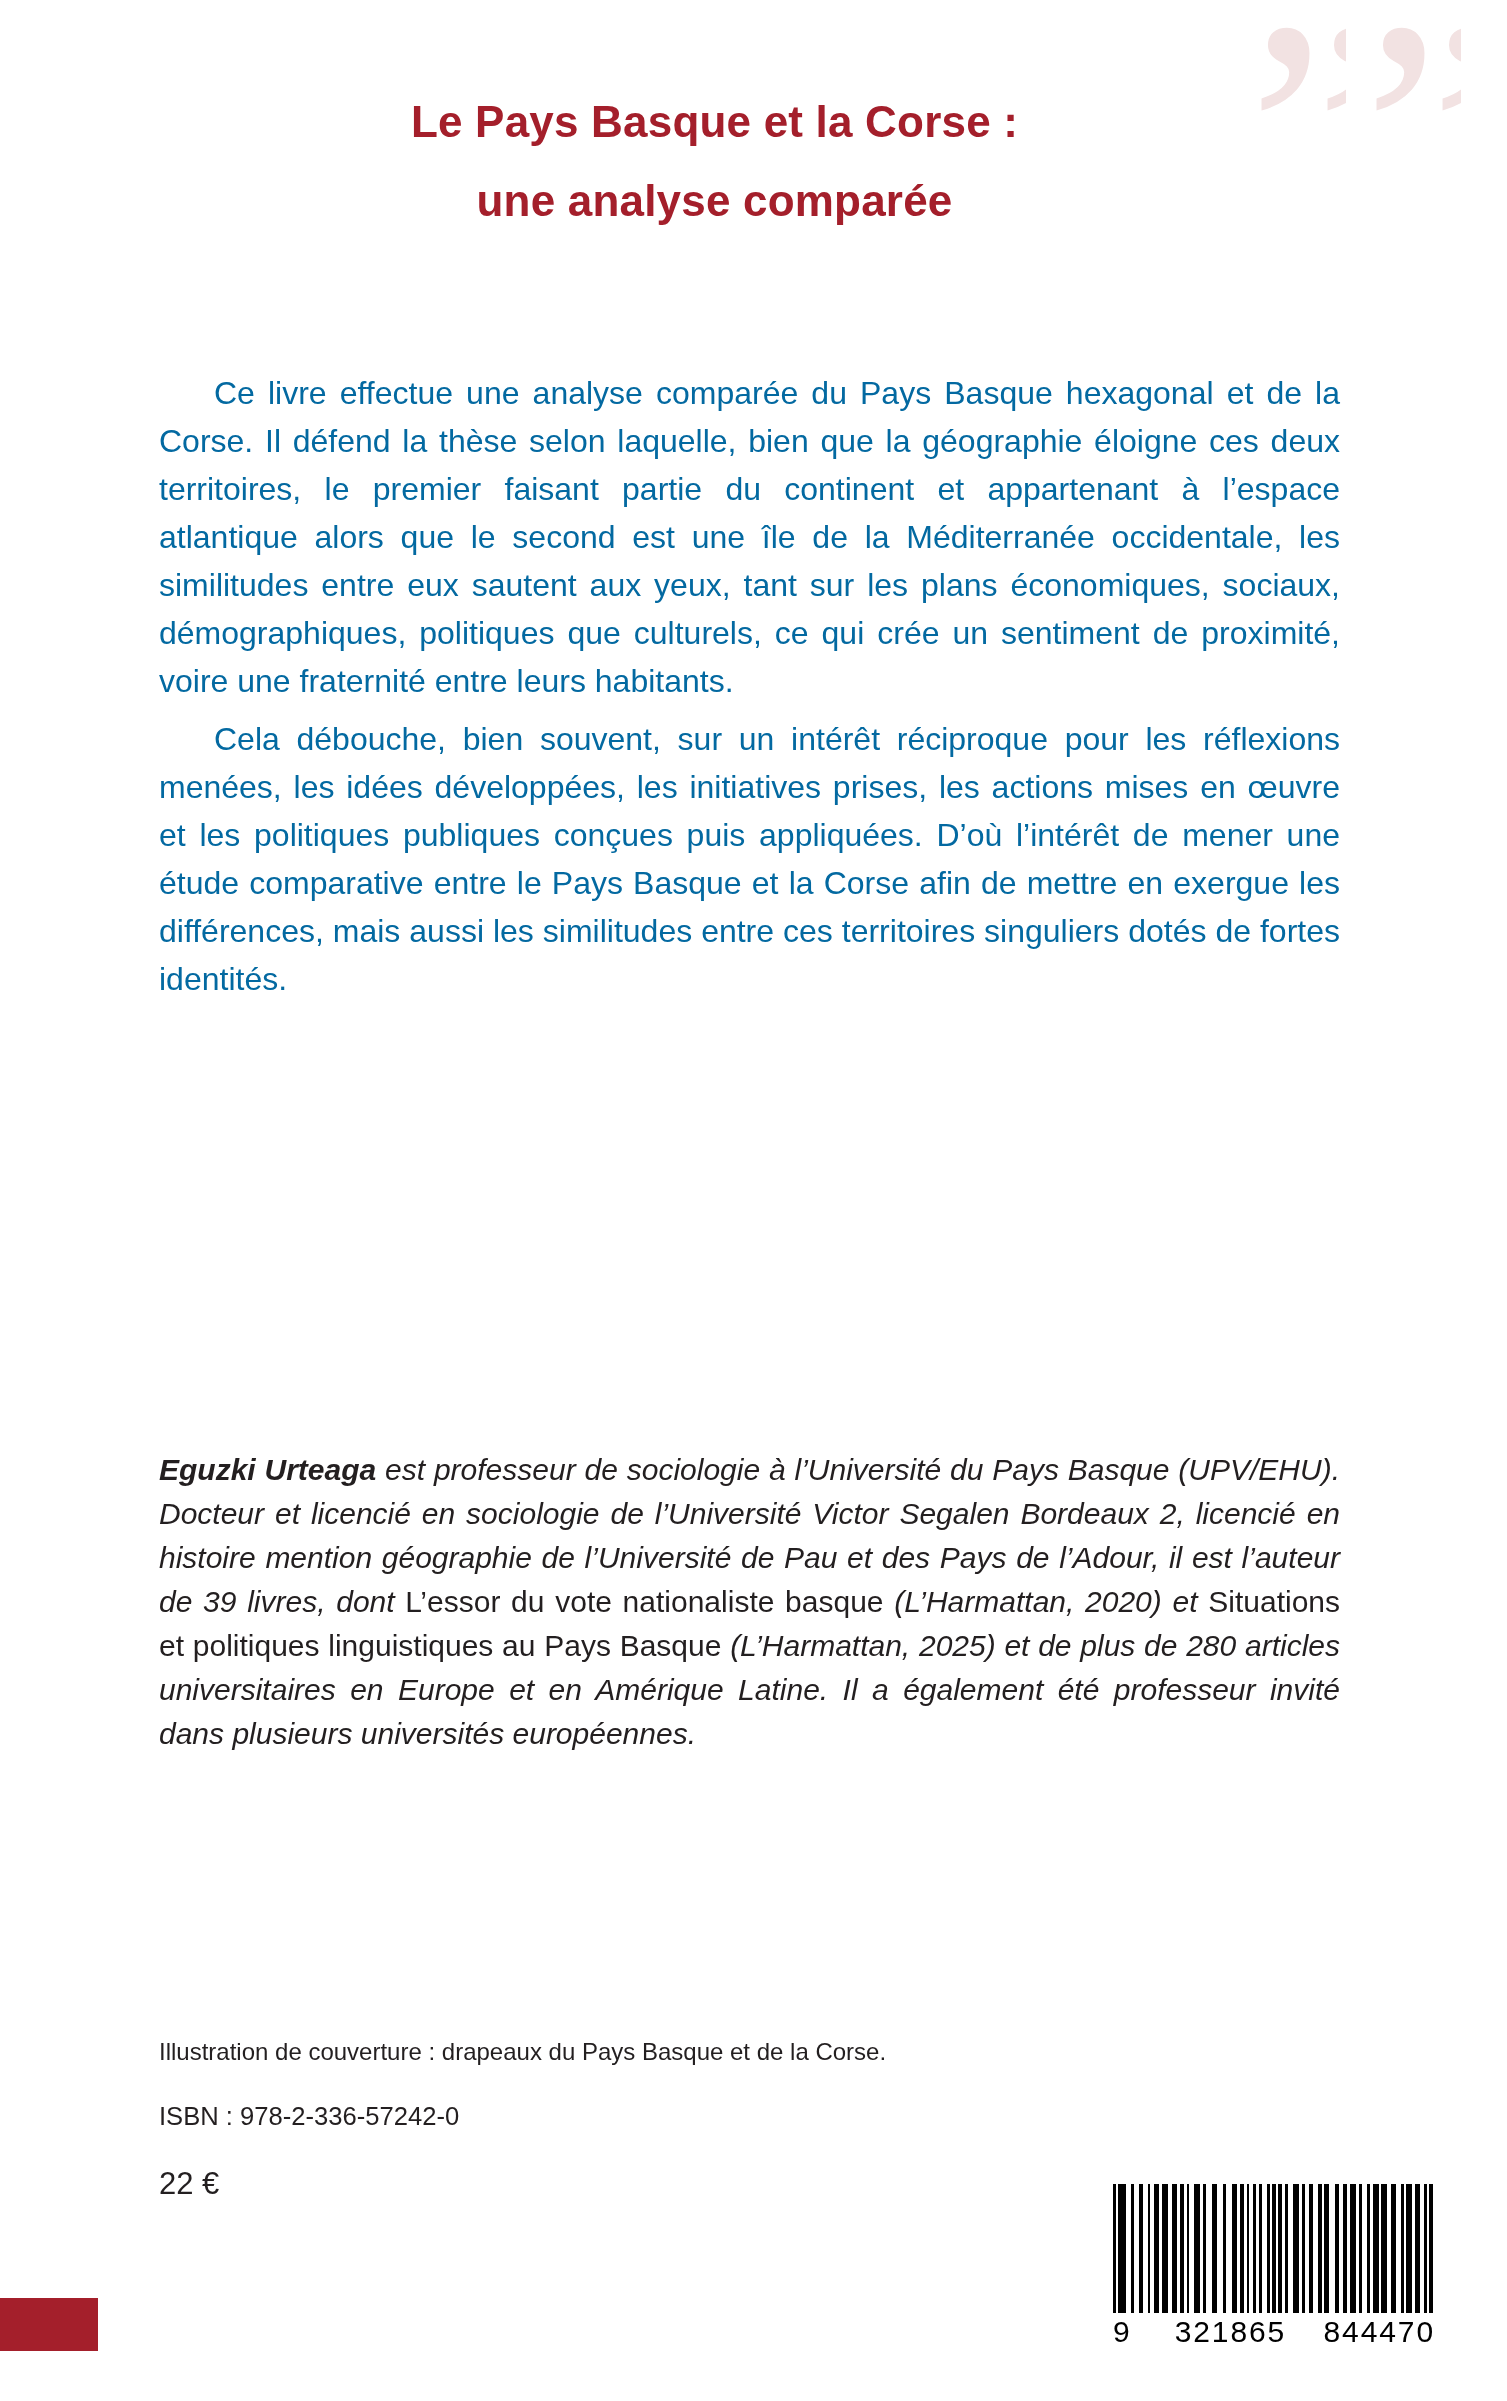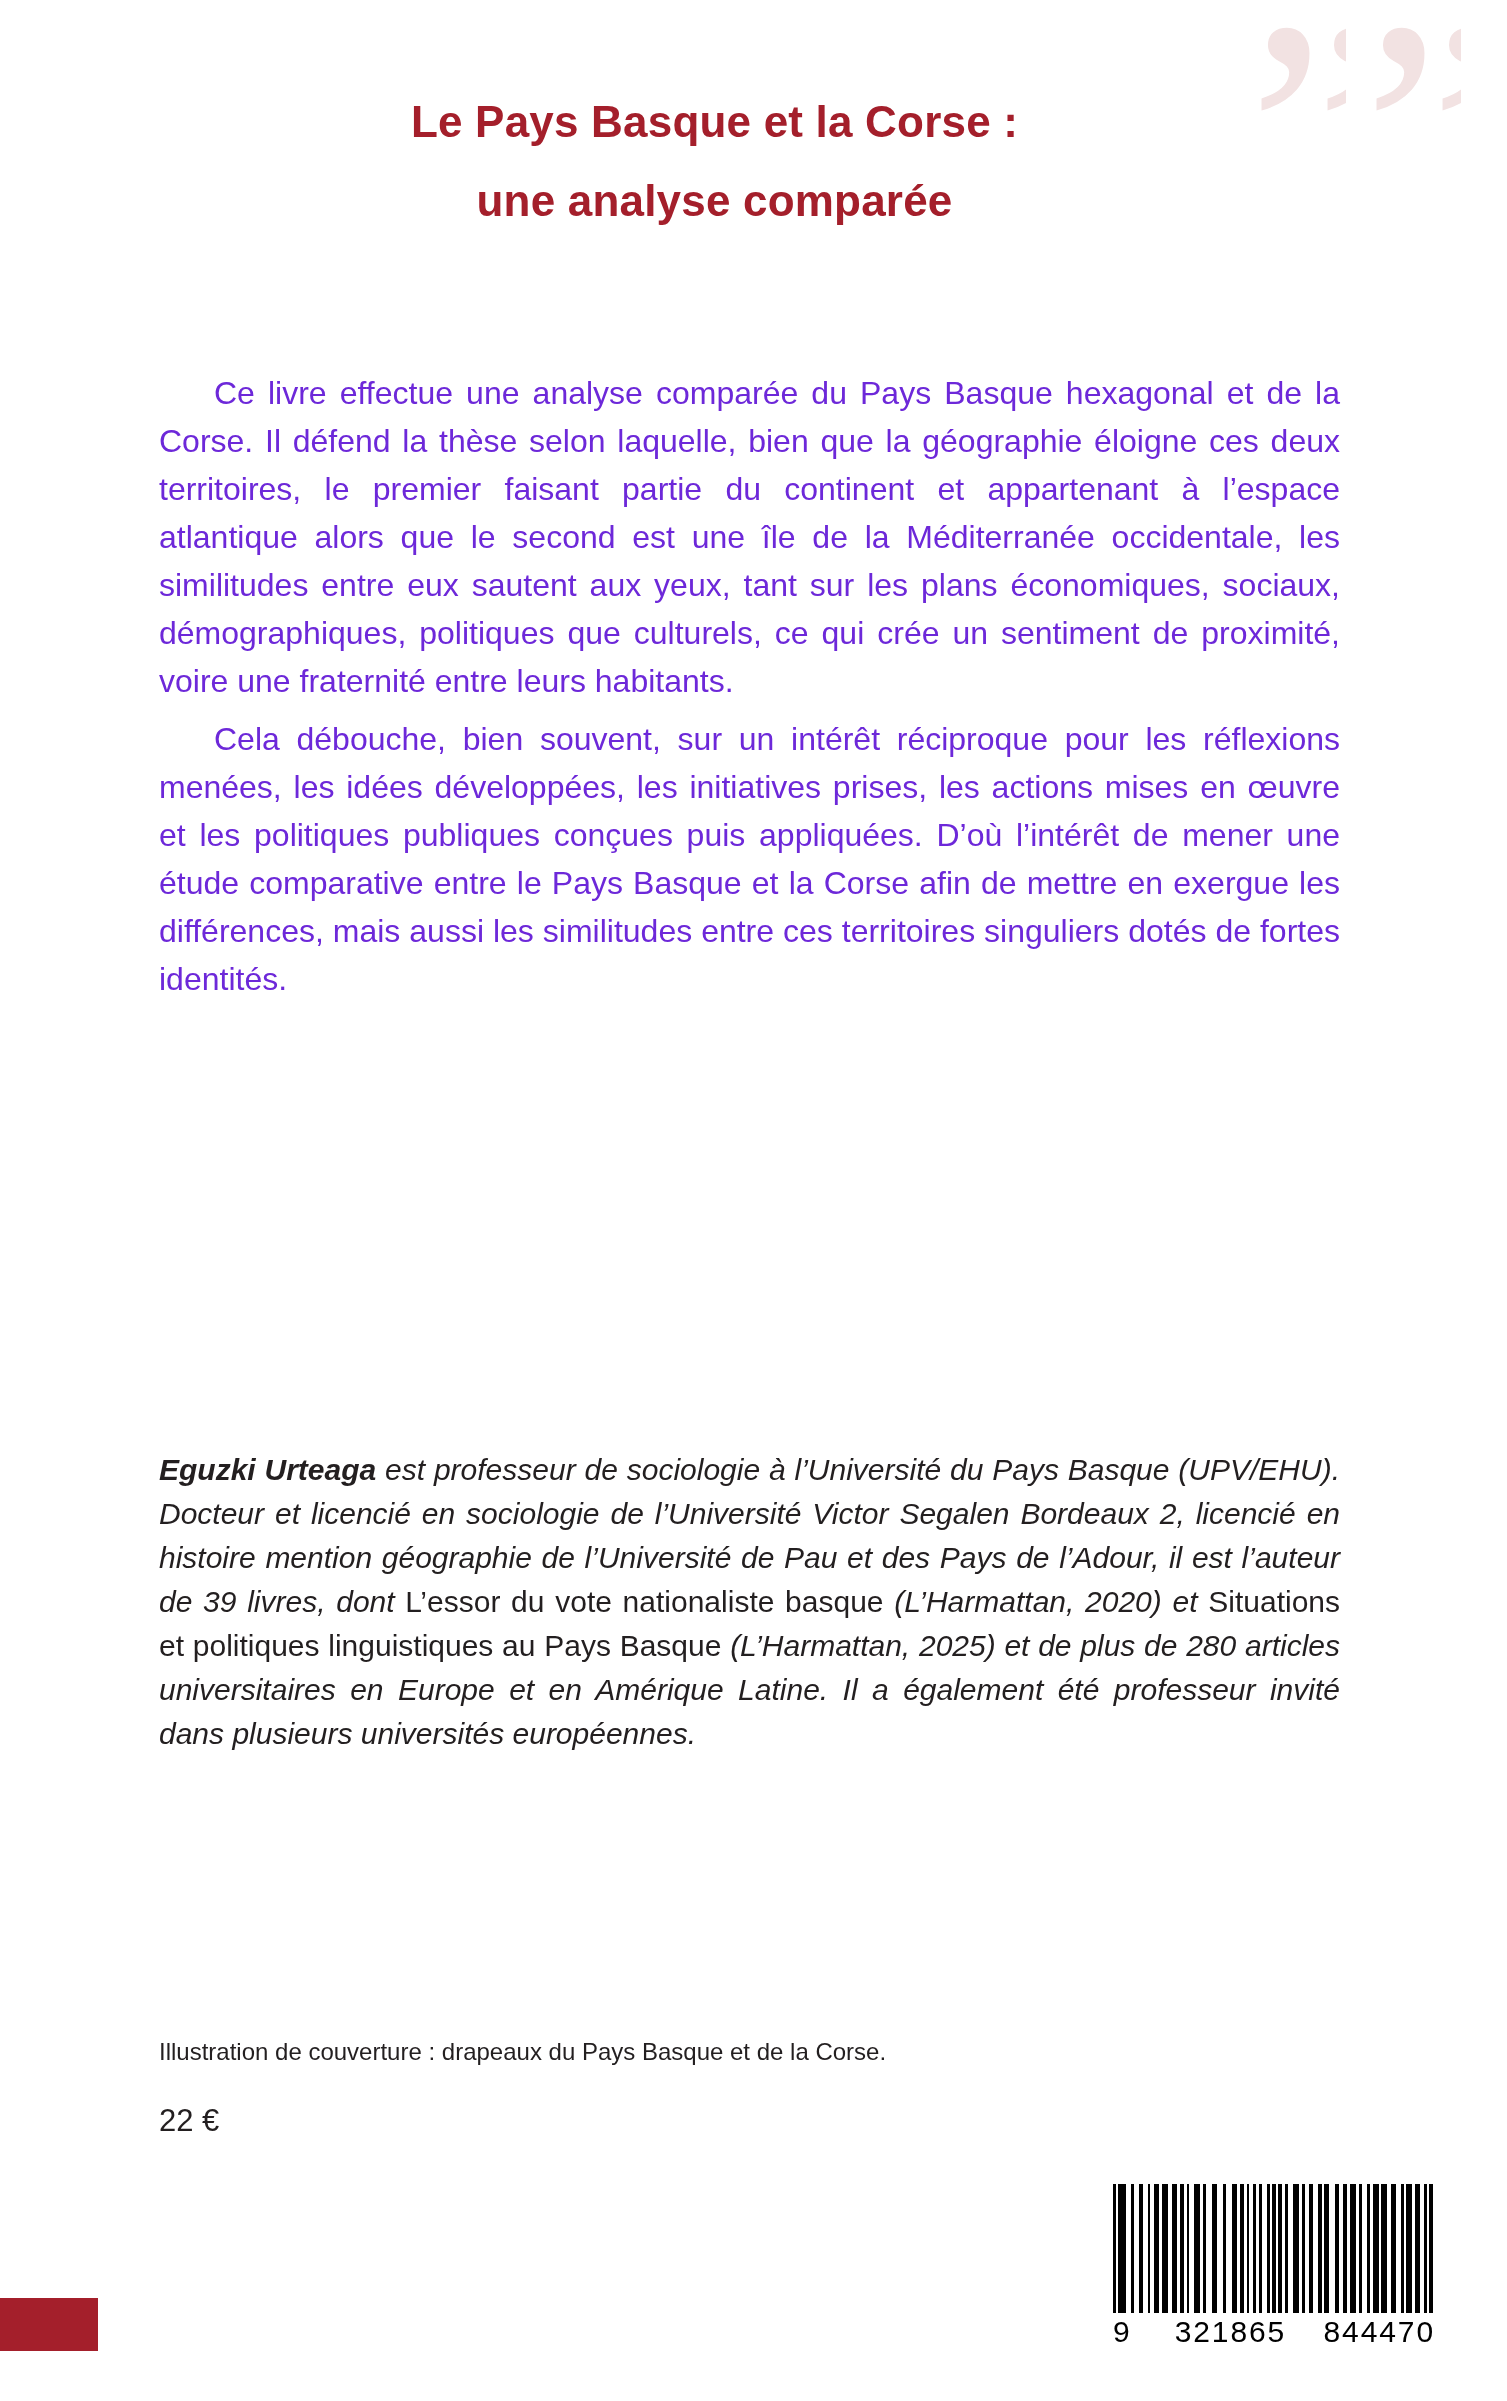--- a/index.html
+++ b/index.html
@@ -53,21 +53,21 @@
     line-height: 1.24;
     letter-spacing: 0.2px;
   }
   .title .l2 { display: block; margin-top: 24px; }
 
   .body-text {
     position: absolute;
     top: 369px;
     left: 159px;
     width: 1181px;
-    color: #6d28d9;
+    color: #0369a1;
     font-size: 32px;
     line-height: 1.5;
     text-align: justify;
   }
   .body-text p {
     margin: 0 0 9.5px 0;
     text-indent: 55px;
   }
 
   .bio {
@@ -163,20 +163,21 @@
     <p>Ce livre effectue une analyse comparée du Pays Basque hexagonal et de la Corse. Il défend la thèse selon laquelle, bien que la géographie éloigne ces deux territoires, le premier faisant partie du continent et appartenant à l’espace atlantique alors que le second est une île de la Méditerranée occidentale, les similitudes entre eux sautent aux yeux, tant sur les plans économiques, sociaux, démographiques, politiques que culturels, ce qui crée un sentiment de proximité, voire une fraternité entre leurs habitants.</p>
     <p>Cela débouche, bien souvent, sur un intérêt réciproque pour les réflexions menées, les idées développées, les initiatives prises, les actions mises en œuvre et les politiques publiques conçues puis appliquées. D’où l’intérêt de mener une étude comparative entre le Pays Basque et la Corse afin de mettre en exergue les différences, mais aussi les similitudes entre ces territoires singuliers dotés de fortes identités.</p>
   </div>
 
   <div class="bio">
     <b>Eguzki Urteaga</b><span> est professeur de sociologie à l’Université du Pays Basque (UPV/EHU). Docteur et licencié en sociologie de l’Université Victor Segalen Bordeaux 2, licencié en histoire mention géographie de l’Université de Pau et des Pays de l’Adour, il est l’auteur de 39 livres, dont </span><span class="roman">L’essor du vote nationaliste basque</span><span> (L’Harmattan, 2020) et </span><span class="roman">Situations et politiques linguistiques au Pays Basque</span><span> (L’Harmattan, 2025) et de plus de 280 articles universitaires en Europe et en Amérique Latine. Il a également été professeur invité dans plusieurs universités européennes.</span>
   </div>
 
   <div class="footer">
     <div class="illus">Illustration de couverture : drapeaux du Pays Basque et de la Corse.</div>
+    <div class="isbn">ISBN : 978-2-336-57242-0</div>
     <div class="price">22 €</div>
   </div>
 
   <div class="red-block"></div>
 
   <div class="barcode">
     <div class="bars" id="barcode-bars">
         <span style="width: 3.3px;"></span>
         <span style="width: 2.2px; background: transparent;"></span>
         <span style="width: 3.3px;"></span>

